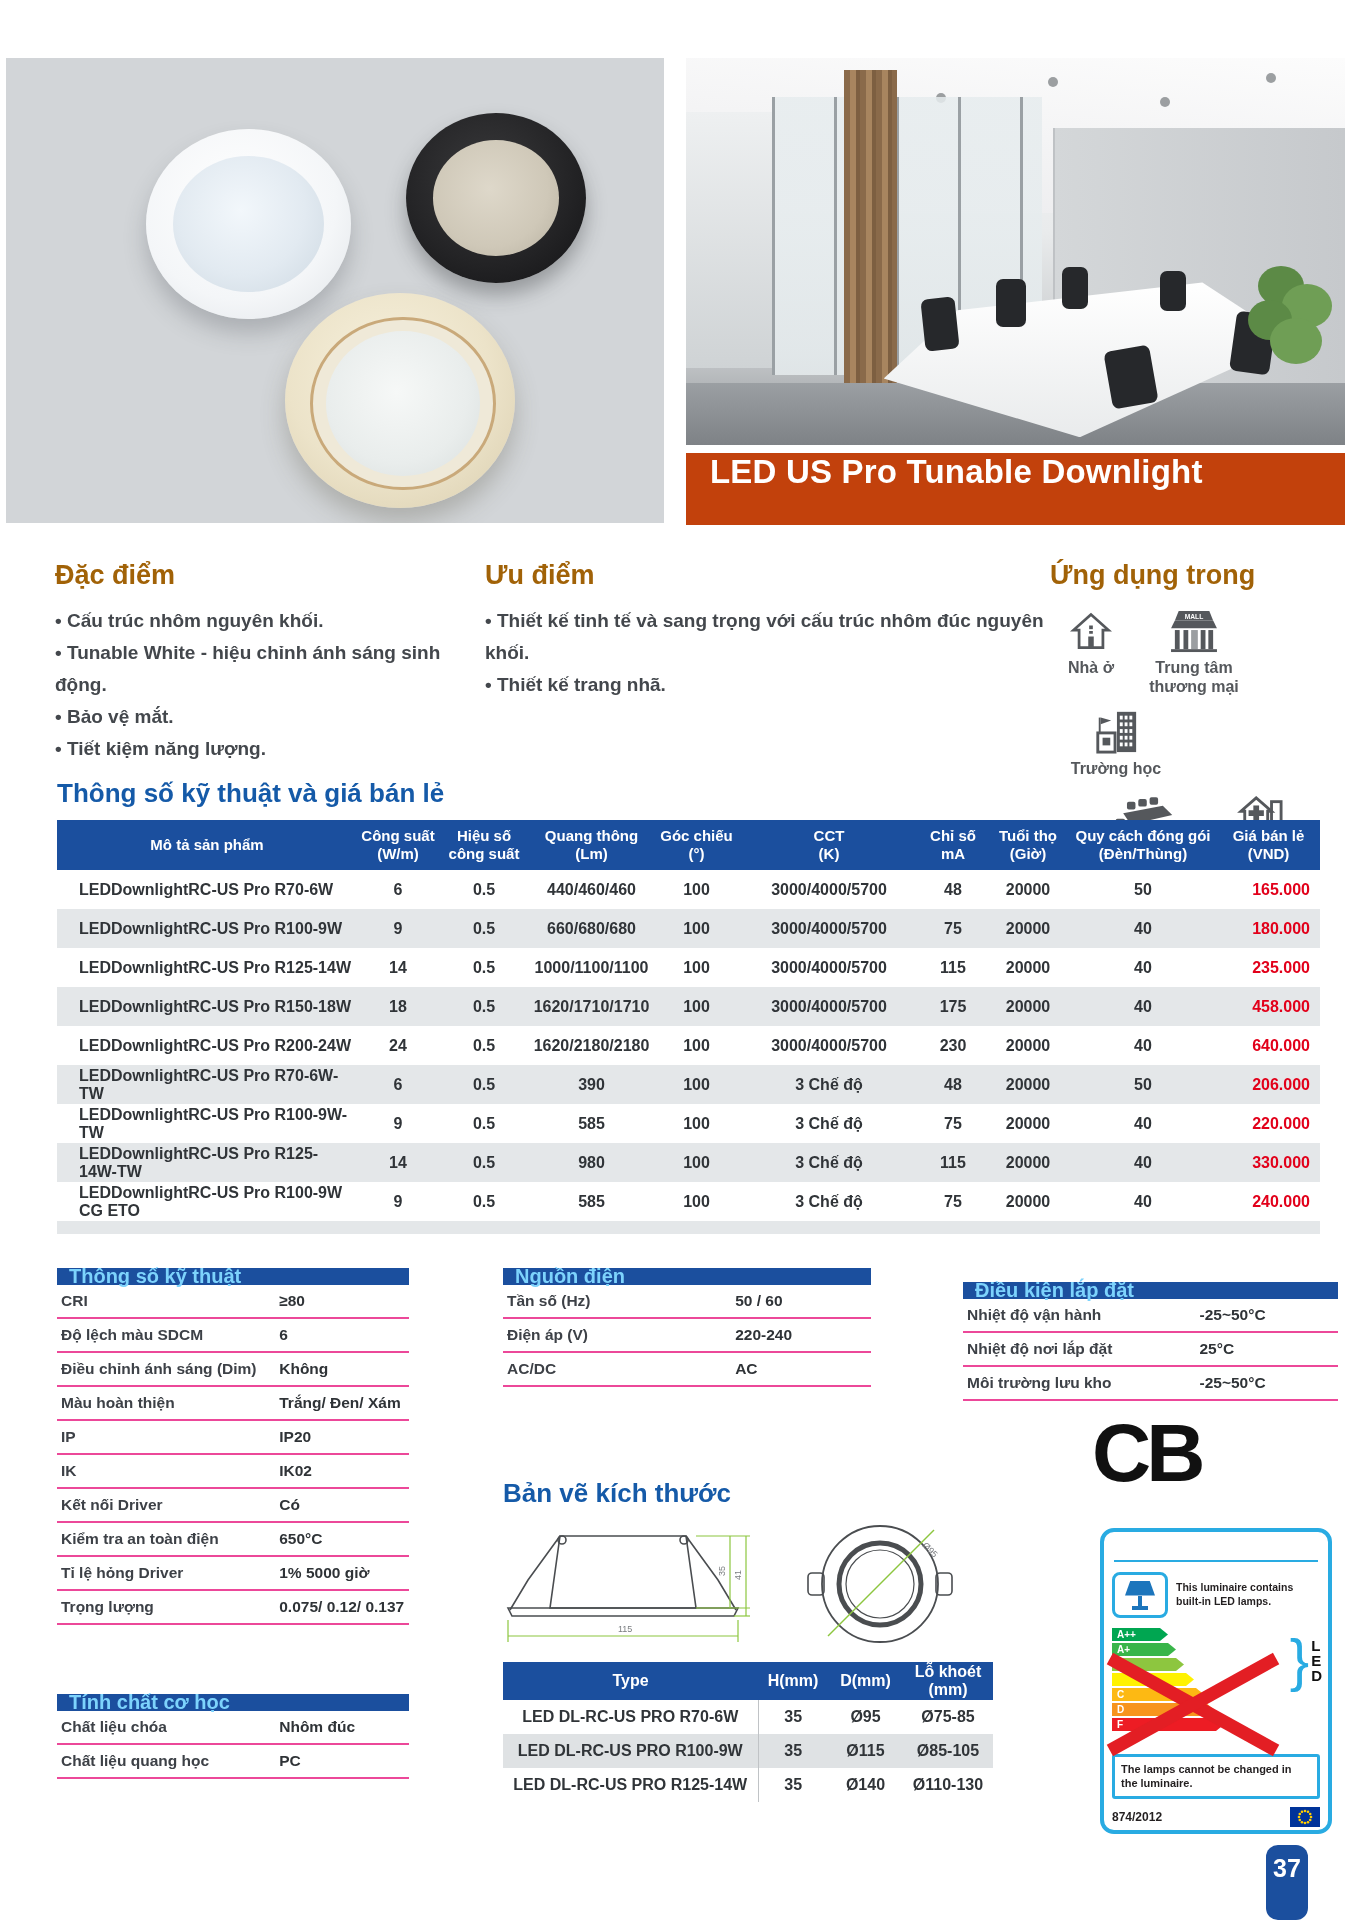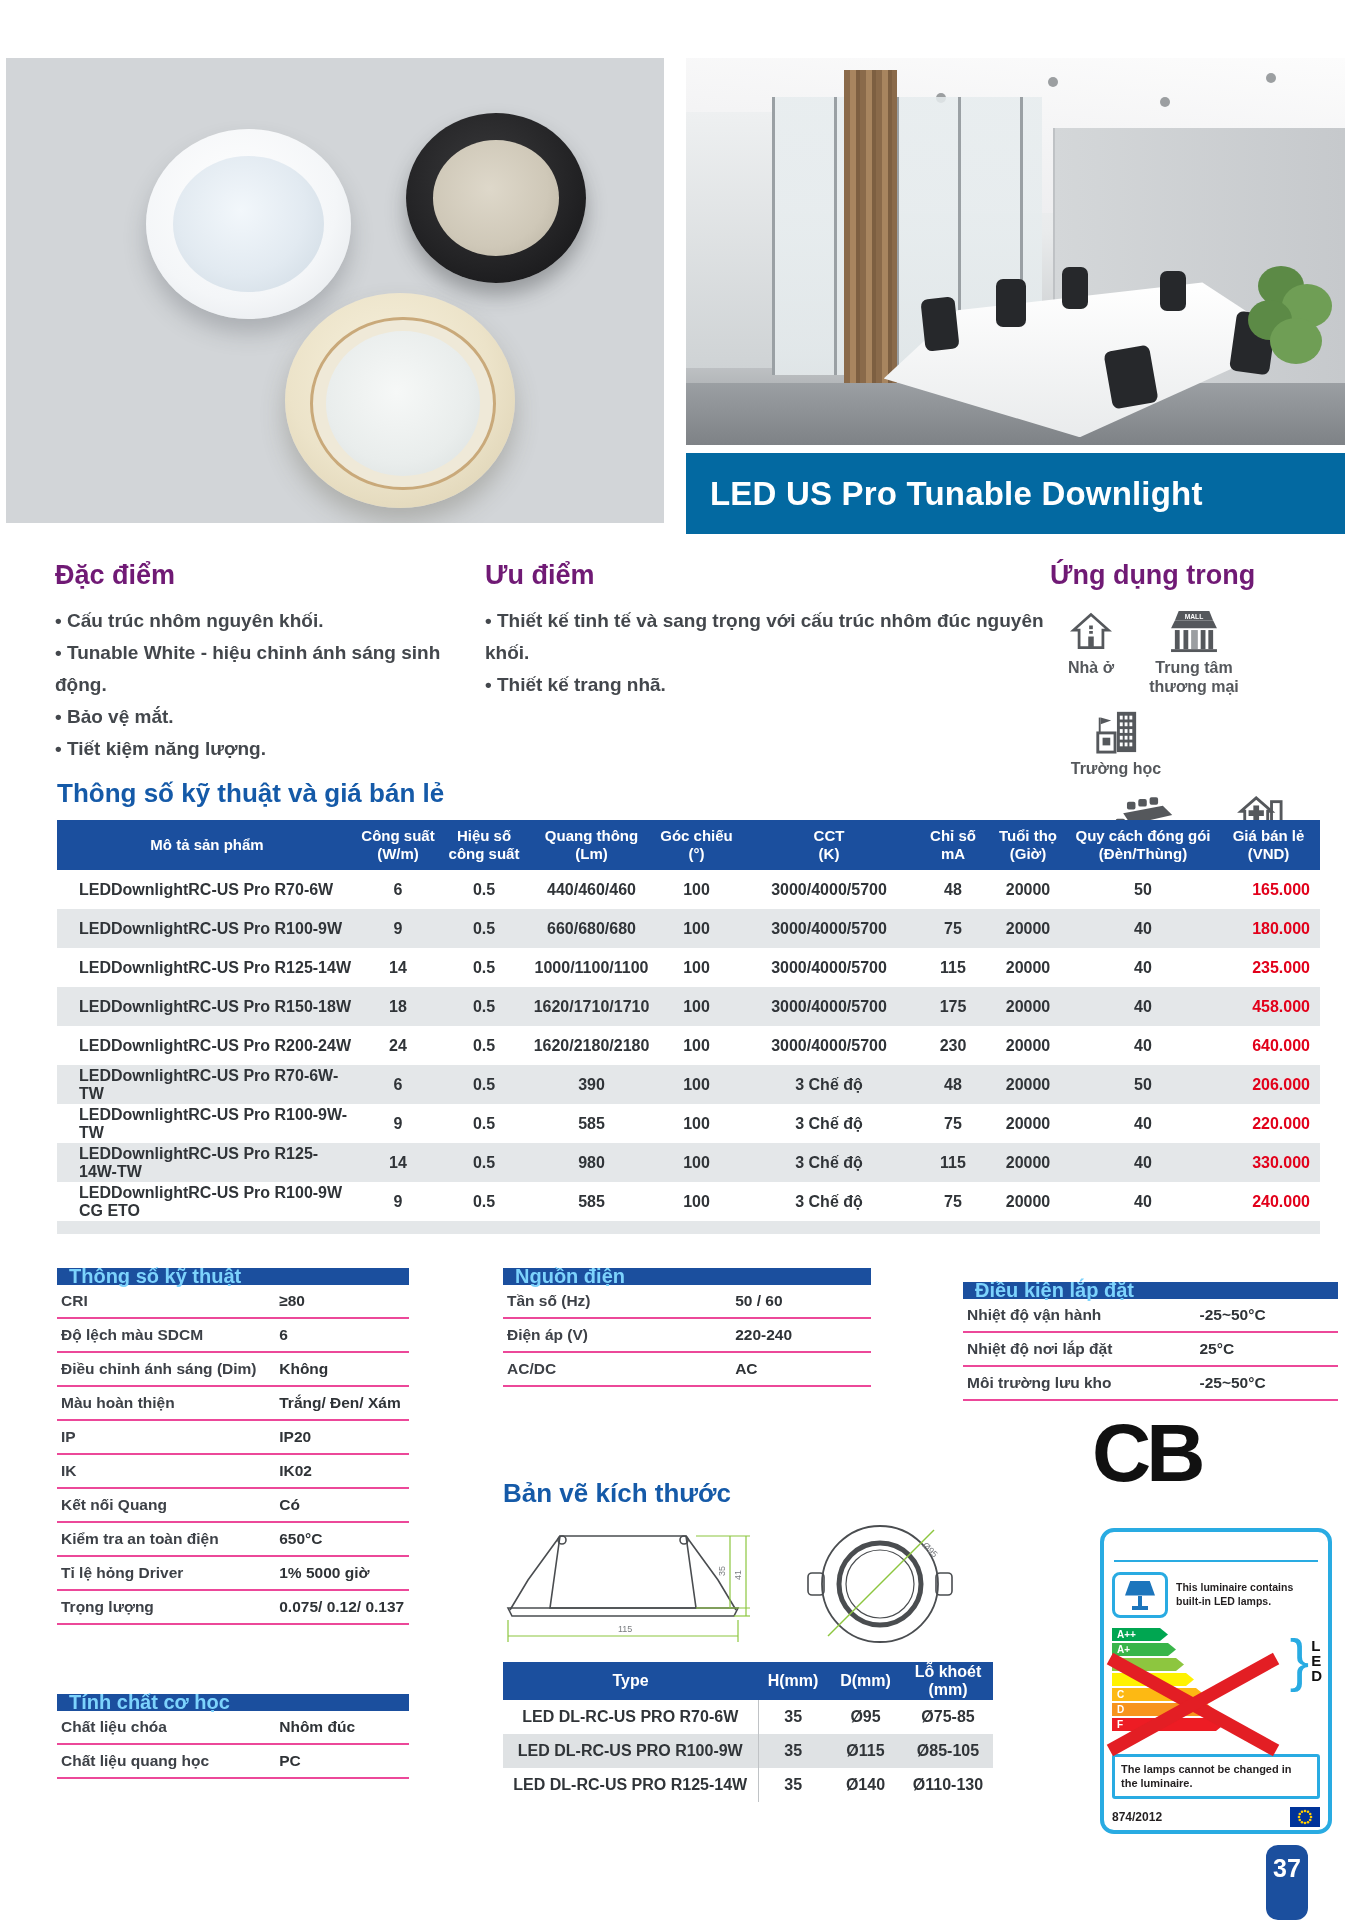--- a/index.html
+++ b/index.html
@@ -30,25 +30,25 @@
          background:repeating-linear-gradient(90deg,#8a6a4a 0 6px,#a8855f 6px 12px,#7d5f41 12px 16px);}
   .ph-corridor{position:absolute;left:0;top:14%;width:13%;height:66%;background:linear-gradient(180deg,#eef0f1,#cfd3d5);}
   .ph-floor{position:absolute;left:0;bottom:0;width:100%;height:16%;background:linear-gradient(180deg,#9b9fa3,#7e8286);}
   .ph-table{position:absolute;left:0;top:0;width:100%;height:100%;background:transparent;}
   .ph-table:before{content:"";position:absolute;left:30%;top:58%;width:62%;height:40%;background:linear-gradient(180deg,#ffffff,#e9ebec);
          clip-path:polygon(18% 18%,78% 0%,100% 38%,48% 100%,0% 62%);}
   .ph-chair{position:absolute;background:#26282b;border-radius:7px;}
   .ph-plant{position:absolute;right:1%;bottom:10%;width:90px;height:140px;}
   .ph-leaf{position:absolute;border-radius:50%;background:#5c8a46;}
   .ph-leaf.l2{background:#6f9e55;}
-  .banner{position:absolute;left:686px;top:453px;width:659px;height:81px;background:#0369a1;display:flex;align-items:center;}
+  .banner{position:absolute;left:686px;top:453px;width:659px;height:72px;background:#c2410c;display:flex;}
   .banner span{color:#fff;font-size:33px;font-weight:700;padding-left:24px;letter-spacing:.2px;}
 
   
-  h3.feat-h{margin:0 0 14px 0;font-size:27px;font-weight:700;color:#701a75;}
+  h3.feat-h{margin:0 0 14px 0;font-size:27px;font-weight:700;color:#a16207;}
   .feat{position:absolute;top:560px;}
   .feat ul{list-style:none;margin:0;padding:0;}
   .feat li{font-size:19px;font-weight:600;color:#43474c;line-height:32px;}
   .feat li:before{content:"• ";color:#43474c;}
   .col1{left:55px;width:420px;}
   .col2{left:485px;width:560px;}
   .col3{left:1050px;width:290px;}
   .apps{display:flex;flex-wrap:wrap;}
   .app{display:flex;flex-direction:column;align-items:center;text-align:center;margin:0 6px 10px 6px;}
   .app .ic{height:48px;display:flex;align-items:flex-end;justify-content:center;}
@@ -452,21 +452,21 @@
         </div>
         <div class="kv-row">
           <span class="k">IP</span>
           <span class="v">IP20</span>
         </div>
         <div class="kv-row">
           <span class="k">IK</span>
           <span class="v">IK02</span>
         </div>
         <div class="kv-row">
-          <span class="k">Kết nối Quang</span>
+          <span class="k">Kết nối Driver</span>
           <span class="v">Có</span>
         </div>
         <div class="kv-row">
           <span class="k">Kiểm tra an toàn điện</span>
           <span class="v">650°C</span>
         </div>
         <div class="kv-row">
           <span class="k">Tỉ lệ hỏng Driver</span>
           <span class="v">1% 5000 giờ</span>
         </div>

